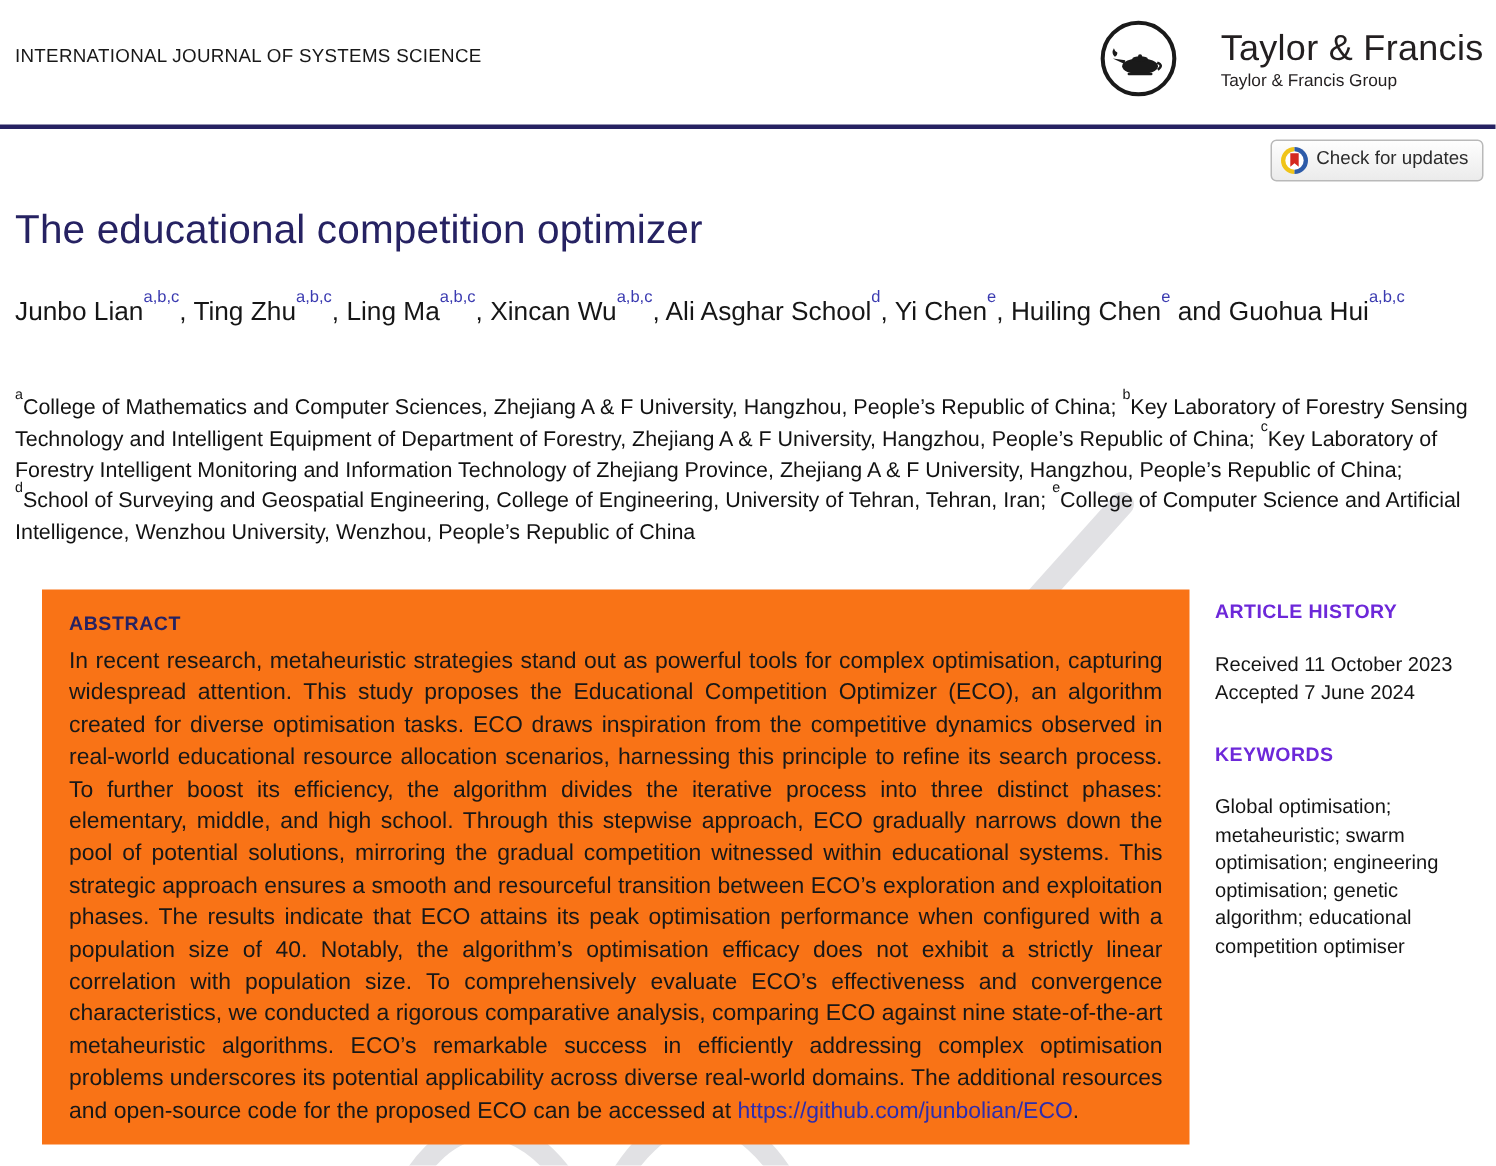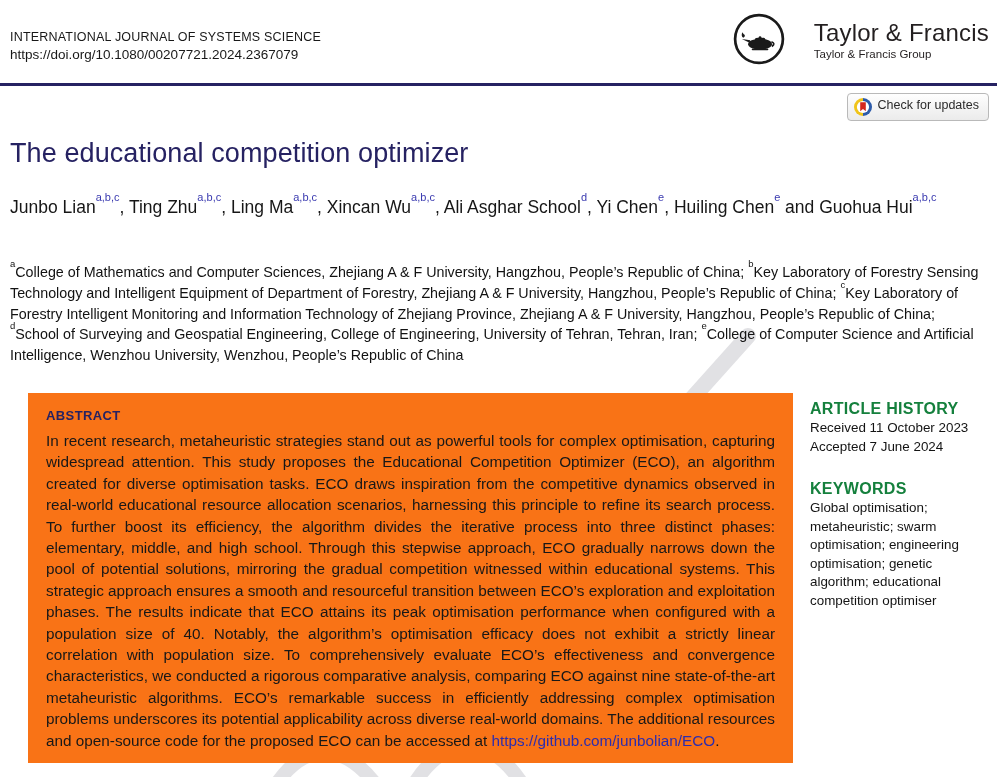--- a/index.html
+++ b/index.html
@@ -54,38 +54,37 @@
   }
   .abstract-heading { font-size: 13px; font-weight: bold; color: #262262; letter-spacing: 0.4px; }
   .abstract-text {
     margin-top: 7px;
     font-size: 15.3px; line-height: 21.4px;
     text-align: justify; color: #181818;
   }
   .abstract-text .link { color: #2d2dae; cursor: pointer; }
 
   .sidebar { left: 810px; top: 400px; width: 178px; }
-  .sb-heading { font-size: 16px; font-weight: bold; color: #15803d; letter-spacing: 0.3px; }
-  .sb-text { font-size: 13.4px; line-height: 18.5px; color: #141414; margin-top: 1px; }
+  .sb-heading { font-size: 13px; font-weight: bold; color: #6d28d9; letter-spacing: 0.3px; }
+  .sb-text { font-size: 13.4px; line-height: 18.5px; color: #141414; margin-top: 19px; }
   .sb-keywords { margin-top: 24px; }
 </style>
 </head>
 <body>
 
 <svg class="watermark" viewBox="0 0 997 777">
   <g fill="none" stroke="#c9c9ce" stroke-opacity="0.55" stroke-linecap="round">
     <path d="M 662 432 L 748 336" stroke-width="16"></path>
     <path d="M 262 812 C 292 738, 346 732, 386 800" stroke-width="14"></path>
     <path d="M 402 808 C 436 726, 498 726, 534 806" stroke-width="14"></path>
   </g>
 </svg>
 
 <div class="layer journal-block">
   <div class="journal-name">INTERNATIONAL JOURNAL OF SYSTEMS SCIENCE</div>
-  <div class="journal-doi">https://doi.org/10.1080/00207721.2024.2367079</div>
 </div>
 
 <div class="layer publisher">
   <svg width="54" height="54" viewBox="0 0 52 52">
     <circle cx="26" cy="26" r="23" fill="none" stroke="#1a1a1a" stroke-width="2.6"></circle>
     <ellipse cx="27" cy="31" rx="11.5" ry="5.2" fill="#1a1a1a"></ellipse>
     <rect x="19" y="35.2" width="16" height="1.6" rx="0.8" fill="#1a1a1a"></rect>
     <ellipse cx="27" cy="26.3" rx="5" ry="1.7" fill="#1a1a1a"></ellipse>
     <circle cx="27" cy="24.6" r="1.3" fill="#1a1a1a"></circle>
     <path d="M17 29.5 L9.5 26 L17.5 27.2 Z" fill="#1a1a1a"></path>

